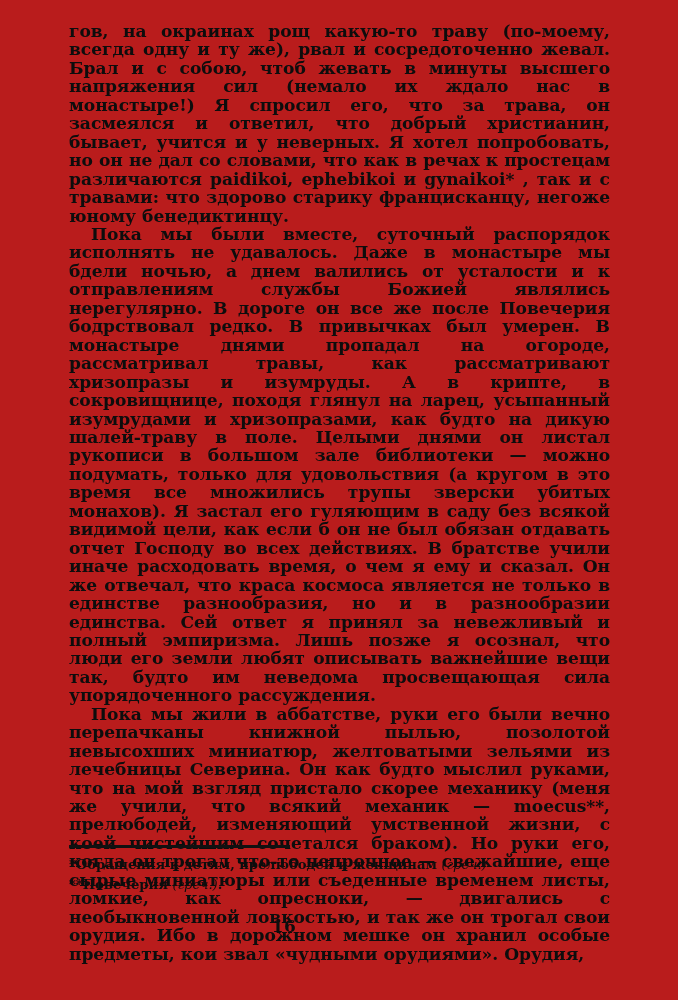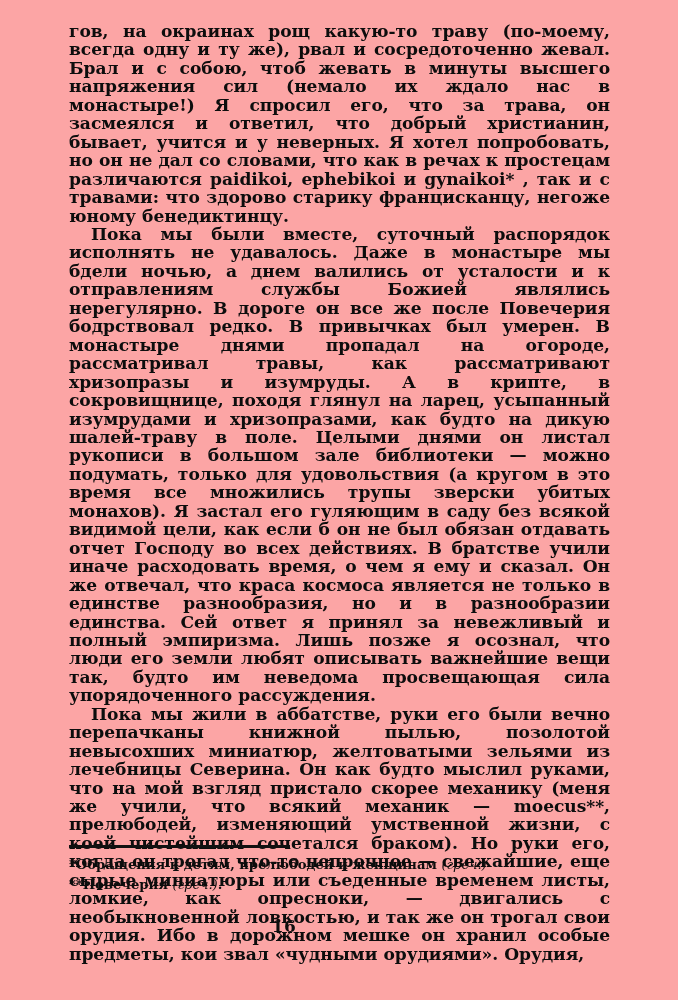--- a/index.html
+++ b/index.html
@@ -16,21 +16,21 @@
     color: #0d0d0d;
     position: relative;
   }
 
   #page {
     position: absolute;
     left: 0;
     top: 0;
     width: 678px;
     height: 1000px;
-    background: #fca5a5;
+    background: #b91c1c;
   }
 
   
   #text-block {
     position: absolute;
     left: 69px;
     top: 22px;
     width: 541px;
   }
 

